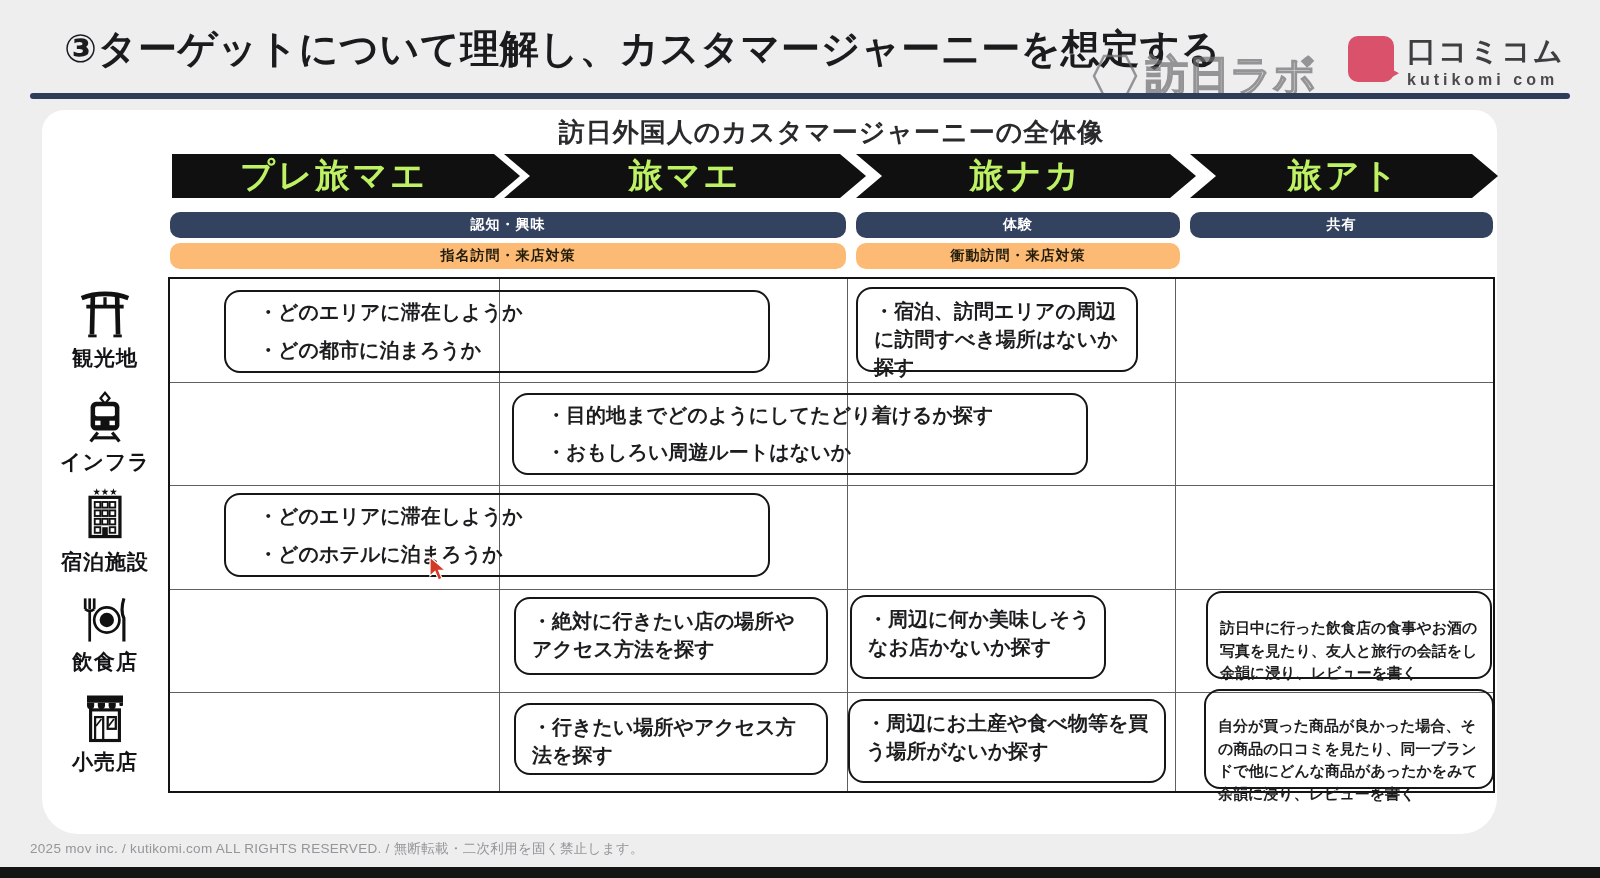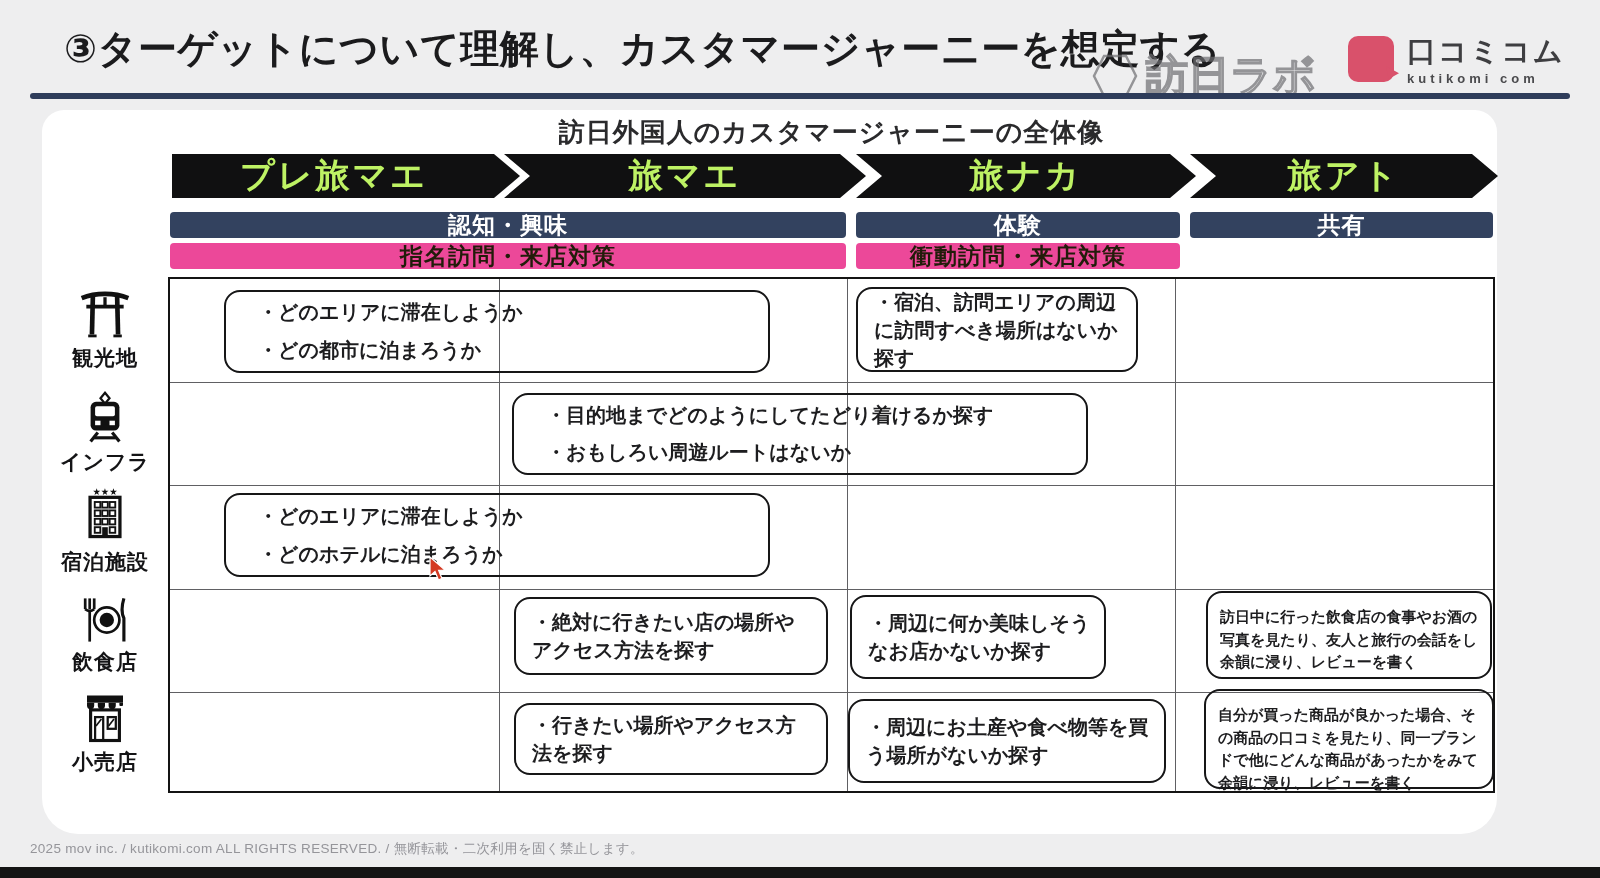--- a/index.html
+++ b/index.html
@@ -22,56 +22,56 @@
   .subtitle { position:absolute; left:168px; top:115px; width:1327px; text-align:center;
     font-size:26px; font-weight:700; color:#2a2a2c; letter-spacing:1px; }
 
   
   .logo { position:absolute; left:1348px; top:36px; display:flex; align-items:flex-start; }
   .logo-mark { width:46px; height:46px; background:#d9516b; border-radius:10px; position:relative; }
   .logo-mark::after { content:""; position:absolute; right:-5px; bottom:3px; width:13px; height:13px;
     background:#d9516b; clip-path:polygon(0 0,100% 55%,20% 100%); }
   .logo-text { margin-left:13px; }
   .logo-name { font-size:29px; font-weight:700; color:#3e3e41; letter-spacing:2px; line-height:1.1; }
-  .logo-sub { font-size:13px; font-weight:700; color:#4a4a4d; letter-spacing:4px; margin-top:3px; }
+  .logo-sub { font-size:16px; font-weight:700; color:#4a4a4d; letter-spacing:4px; margin-top:3px; }
 
   
   .arrow { position:absolute; top:154px; height:44px; background:#101011; color:#bef264;
     display:flex; align-items:center; justify-content:center;
     font-size:34px; font-weight:700; letter-spacing:3px; }
   .arrow1 { left:172px; width:348px; clip-path:polygon(0 0,322px 0,100% 50%,322px 100%,0 100%); padding-right:24px; }
   .arrow2 { left:504px; width:362px; clip-path:polygon(0 0,336px 0,100% 50%,336px 100%,0 100%,26px 50%); padding-left:24px; padding-right:24px; }
   .arrow3 { left:856px; width:340px; clip-path:polygon(0 0,314px 0,100% 50%,314px 100%,0 100%,26px 50%); padding-left:24px; padding-right:24px; }
   .arrow4 { left:1190px; width:308px; clip-path:polygon(0 0,282px 0,100% 50%,282px 100%,0 100%,26px 50%); padding-left:24px; padding-right:24px; }
 
   
   .bar { position:absolute; height:26px; display:flex; align-items:center; justify-content:center;
-    font-weight:700; font-size:23px; border-radius:4px; letter-spacing:1px; }
+    font-weight:700; font-size:14px; border-radius:10px; letter-spacing:1px; }
   .phase   { top:212px; background:#33425f; color:#ffffff; }
-  .measure { top:243px; background:#ec4899; color:#221c0a; }
+  .measure { top:243px; background:#fdba74; color:#221c0a; }
   .gA { left:170px; width:676px; }
   .gB { left:856px; width:324px; }
   .gC { left:1190px; width:303px; }
 
   
   .tbody { position:absolute; left:168px; top:277px; width:1327px; height:516px;
     border:2.5px solid #141414; background:transparent; }
   .vline { position:absolute; top:0; bottom:0; width:1px; background:#606063; }
   .hline { position:absolute; left:0; right:0; height:1px; background:#606063; }
   .v1{left:329px;} .v2{left:677px;} .v3{left:1005px;}
   .h1{top:103px;} .h2{top:206px;} .h3{top:310px;} .h4{top:413px;}
 
   
   .jbox { position:absolute; border:2.5px solid #161617; border-radius:16px;
     background:transparent; font-weight:700; color:#1d1d1f; }
   .jbox.twoline { display:flex; flex-direction:column; justify-content:space-around;
     font-size:20px; padding:6px 10px 6px 32px;gap:8px; }
-  .jbox.para { display:flex; align-items:center; font-size:20px; line-height:1.4;
+  .jbox.para { display:flex; font-size:20px; line-height:1.4;
     padding:8px 12px 8px 16px; }
-  .jbox.small { display:block; font-size:15px; line-height:1.5; padding:13px 12px; }
+  .jbox.small { display:block; font-size:15px; line-height:1.5; padding:24px 12px; }
   .bx11 { left:54px;  top:11px;  width:546px; height:83px; }
   .bx12 { left:686px; top:8px;   width:282px; height:85px; font-size:19px; }
   .bx21 { left:342px; top:114px; width:576px; height:82px; padding-left:26px; }
   .bx31 { left:54px;  top:214px; width:546px; height:84px; }
   .bx41 { left:344px; top:318px; width:314px; height:78px; }
   .bx42 { left:680px; top:316px; width:256px; height:84px; }
   .bx43 { left:1036px; top:312px; width:286px; height:88px; }
   .bx51 { left:344px; top:424px; width:314px; height:72px; }
   .bx52 { left:678px; top:420px; width:318px; height:84px; }
   .bx53 { left:1034px; top:410px; width:290px; height:100px; font-size:14.5px; line-height:1.42; }

